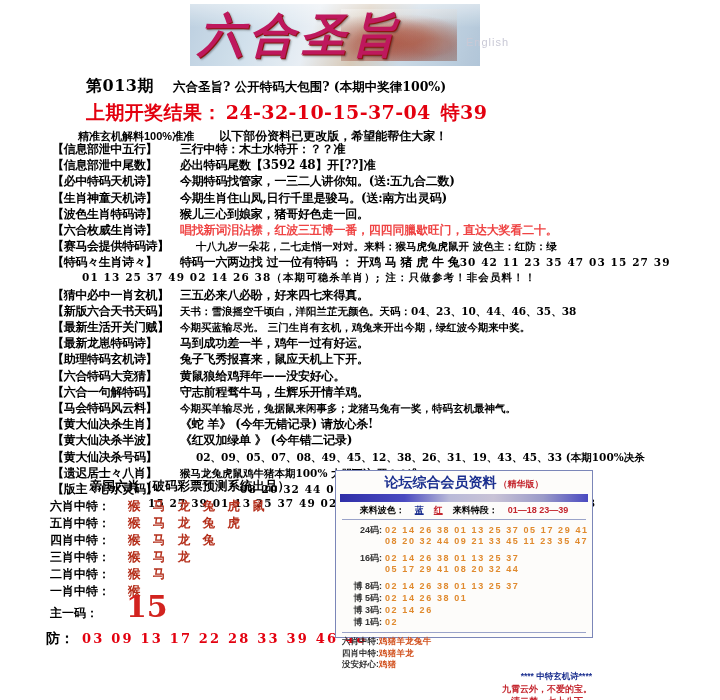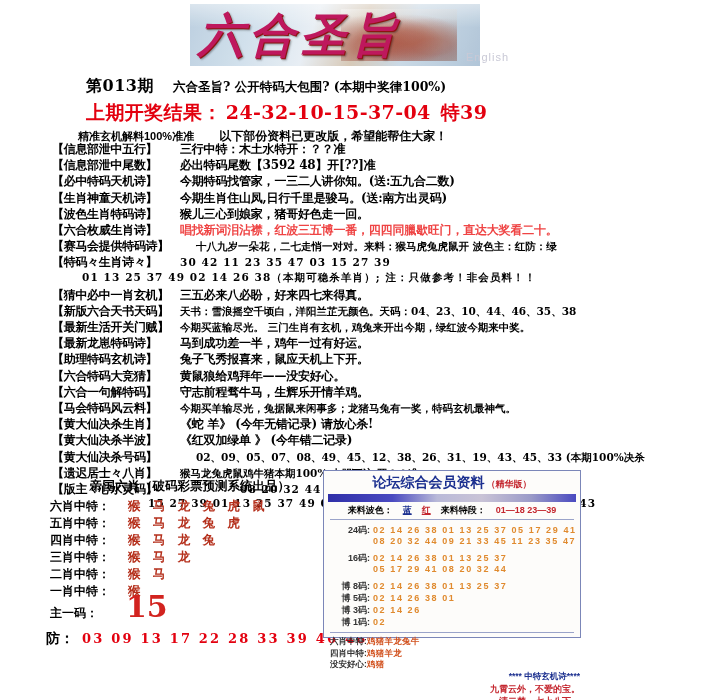--- a/index.html
+++ b/index.html
@@ -26,21 +26,21 @@
       linear-gradient(170deg,rgba(255,255,255,.35),rgba(120,100,80,.25));
   }
   #wordmark{
     position:absolute;left:198px;top:6px;width:270px;height:58px;
     font-family:"DejaVu Serif","Liberation Serif",serif;
     font-size:46px;font-weight:bold;font-style:italic;
     color:#be185d;letter-spacing:5px;line-height:58px;white-space:nowrap;
     text-shadow:1px 1px 0 #8d1410,2px 2px 2px rgba(0,0,0,.35);
   }
   #english-watermark{
-    position:absolute;left:466px;top:51px;font-size:11px;color:#c9c9d6;
+    position:absolute;left:466px;top:36px;font-size:11px;color:#c9c9d6;
     letter-spacing:1px;
   }
   
   #issue-line{
     position:absolute;left:86px;top:76px;white-space:nowrap;
     font-family:"DejaVu Serif","Liberation Serif",serif;
   }
   #issue-no{font-size:16px;font-weight:bold;letter-spacing:.5px;}
   #issue-slogan{font-size:12.5px;font-weight:bold;margin-left:14px;}
   
@@ -95,21 +95,21 @@
     font-family:"DejaVu Serif","Liberation Serif",serif;
   }
   #defense-row{position:absolute;left:46px;top:630px;display:flex;align-items:baseline;white-space:nowrap;}
   #defense-label{font-size:14px;font-weight:bold;font-family:"DejaVu Serif","Liberation Serif",serif;}
   #defense-value{
     font-size:13px;font-weight:bold;color:#e3000f;margin-left:8px;letter-spacing:2.2px;
     font-family:"DejaVu Serif","Liberation Serif",serif;
   }
   
   #forum-panel{
-    position:absolute;left:323px;top:470px;width:258px;height:168px;
+    position:absolute;left:335px;top:470px;width:258px;height:168px;
     border:1px solid #7b86b8;background:#fdfcfa;box-sizing:border-box;
   }
   #forum-title{
     text-align:center;padding-top:3px;font-size:14px;font-weight:bold;color:#1b2f8f;
     font-family:"DejaVu Serif","Liberation Serif",serif;white-space:nowrap;
   }
   #forum-title .edition{font-size:9px;color:#c4262e;margin-left:2px;}
   #forum-bar{
     margin:2px 4px 0 4px;height:8px;
     background:linear-gradient(90deg,#2f2fa8 0%,#4a4ac0 26%,#b9b9d8 44%,#c9c3d6 62%,#9a9ac8 82%,#4a4ac0 100%);
@@ -186,20 +186,21 @@
     <span class="lbl">【六合枚威生肖诗】</span>
     <span class="val red">唱找新词泪沾襟，红波三五博一番，四四同臘歇旺门，直达大奖看二十。</span>
   </div>
   <div class="row">
     <span class="lbl">【赛马会提供特码诗】</span>
     <span class="val indent small">十八九岁一朵花，二七走悄一对对。来料：猴马虎兔虎鼠开 波色主：红防：绿</span>
   </div>
 
   <div class="row">
     <span class="lbl">【特码々生肖诗々】</span>
+    <span class="val">特码一六两边找  过一位有特码 ：  开鸡 马 猪 虎 牛 兔</span>
     <span class="numline">30 42 11 23 35 47 03 15 27 39</span>
   </div>
 
   <div class="row">
     <span class="numline c3">01 13 25 37 49 02 14 26 38（本期可稳杀羊肖）;   注：只做参考！非会员料！！</span>
   </div>
 
   <div class="row">
     <span class="lbl">【猜中必中一肖玄机】</span>
     <span class="val">三五必来八必盼，好来四七来得真。</span>

